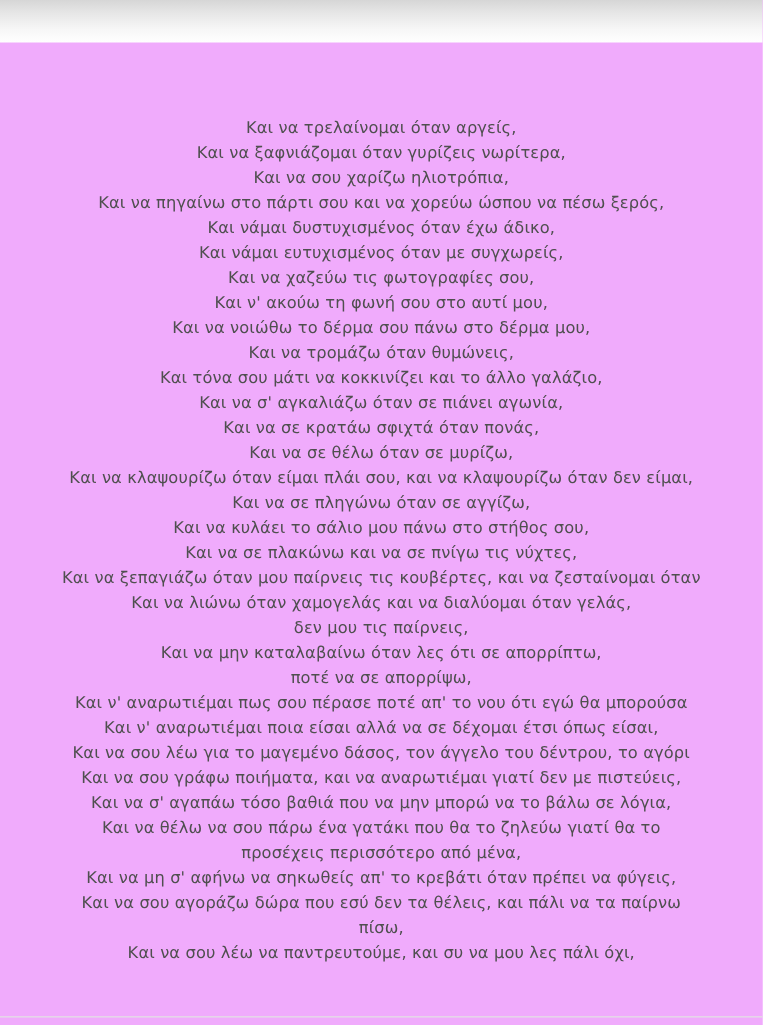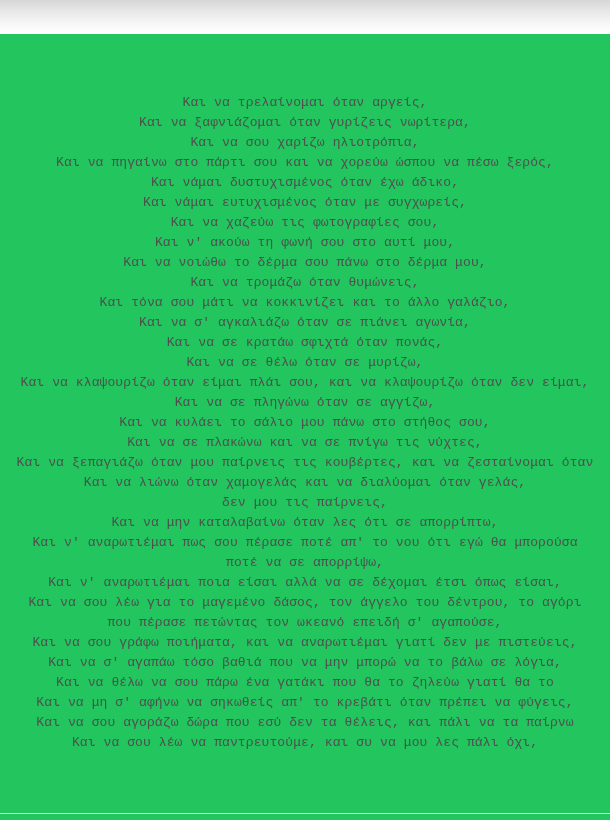--- a/index.html
+++ b/index.html
@@ -10,22 +10,21 @@
     width: 610px;
     height: 820px;
     background: #ffffff;
     overflow: hidden;
     position: relative;
     font-family: "DejaVu Sans", "Liberation Sans", sans-serif;
   }
   .page {
     position: absolute;
     inset: 0;
-    background: #22c55e;
-    font-family: Liberation Mono, monospace;
+    background: #f0abfc;
   }
   .top-shadow {
     position: absolute;
     top: 0;
     left: 0;
     width: 610px;
     height: 34px;
     background: linear-gradient(to bottom, #d6d6d6 0%, #e6e6e6 30%, #f7f7f7 70%, #ffffff 100%);
   }
   .bottom-edge-line {
@@ -73,27 +72,28 @@
     <div class="line">Και να σε κρατάω σφιχτά όταν πονάς,</div>
     <div class="line">Και να σε θέλω όταν σε μυρίζω,</div>
     <div class="line">Και να κλαψουρίζω όταν είμαι πλάι σου, και να κλαψουρίζω όταν δεν είμαι,</div>
     <div class="line">Και να σε πληγώνω όταν σε αγγίζω,</div>
     <div class="line">Και να κυλάει το σάλιο μου πάνω στο στήθος σου,</div>
     <div class="line">Και να σε πλακώνω και να σε πνίγω τις νύχτες,</div>
     <div class="line">Και να ξεπαγιάζω όταν μου παίρνεις τις κουβέρτες, και να ζεσταίνομαι όταν</div>
     <div class="line">Και να λιώνω όταν χαμογελάς και να διαλύομαι όταν γελάς,</div>
     <div class="line">δεν μου τις παίρνεις,</div>
     <div class="line">Και να μην καταλαβαίνω όταν λες ότι σε απορρίπτω,</div>
+    <div class="line">ποτέ να σε απορρίψω,</div>
     <div class="line">Και ν' αναρωτιέμαι πως σου πέρασε ποτέ απ' το νου ότι εγώ θα μπορούσα</div>
-    <div class="line">ποτέ να σε απορρίψω,</div>
     <div class="line">Και ν' αναρωτιέμαι ποια είσαι αλλά να σε δέχομαι έτσι όπως είσαι,</div>
     <div class="line">Και να σου λέω για το μαγεμένο δάσος, τον άγγελο του δέντρου, το αγόρι</div>
-    <div class="line">που πέρασε πετώντας τον ωκεανό επειδή σ' αγαπούσε,</div>
     <div class="line">Και να σου γράφω ποιήματα, και να αναρωτιέμαι γιατί δεν με πιστεύεις,</div>
     <div class="line">Και να σ' αγαπάω τόσο βαθιά που να μην μπορώ να το βάλω σε λόγια,</div>
     <div class="line">Και να θέλω να σου πάρω ένα γατάκι που θα το ζηλεύω γιατί θα το</div>
+    <div class="line">προσέχεις περισσότερο από μένα,</div>
     <div class="line">Και να μη σ' αφήνω να σηκωθείς απ' το κρεβάτι όταν πρέπει να φύγεις,</div>
     <div class="line">Και να σου αγοράζω δώρα που εσύ δεν τα θέλεις, και πάλι να τα παίρνω</div>
+    <div class="line">πίσω,</div>
     <div class="line">Και να σου λέω να παντρευτούμε, και συ να μου λες πάλι όχι,</div>
   </div>
 
   <div class="bottom-edge-line"></div>
 </div>
 
 </body></html>

